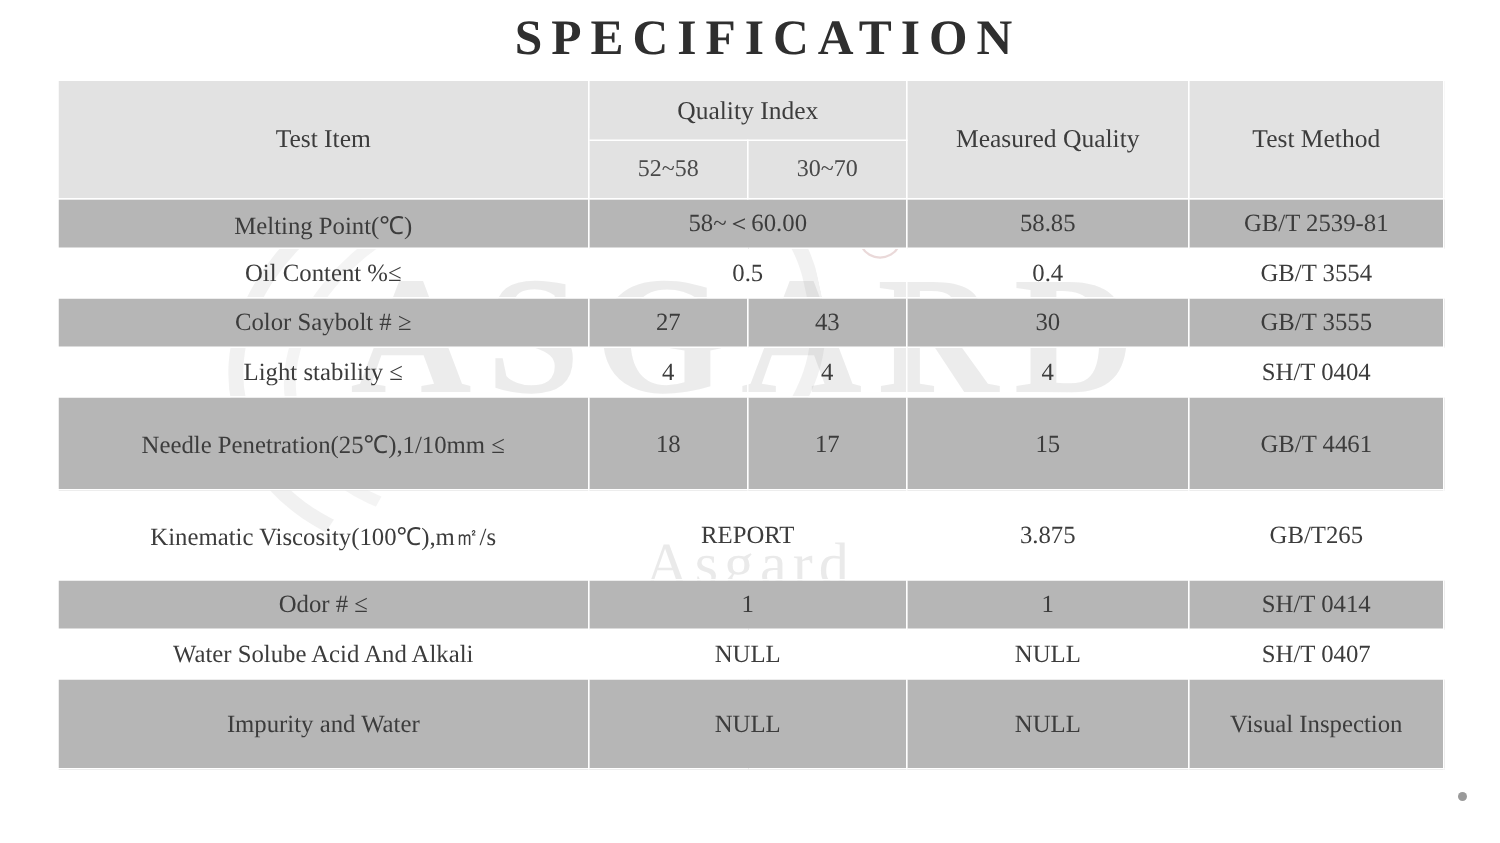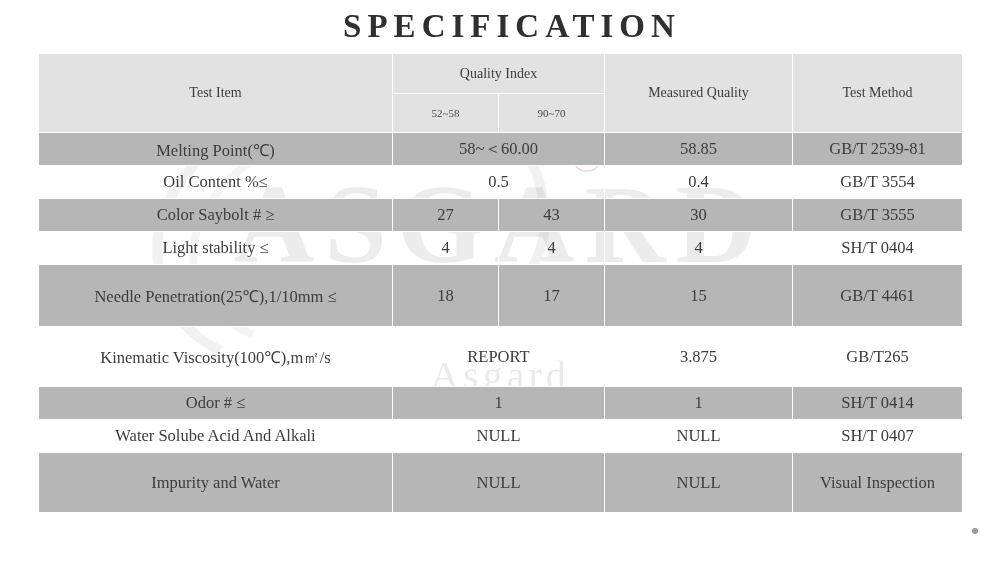--- a/index.html
+++ b/index.html
@@ -114,22 +114,22 @@
     border: 1px solid #ffffff;
     text-align: center;
     vertical-align: middle;
     font-weight: normal;
     padding: 3px 2px;
   }
   .band-dark  { background: #b6b6b6; }
   .band-light { background: #e2e2e2; }
   .band-white { background: transparent; }
 
-  .hdr { height: 33px; font-size: 14px; }
-  .hdr-sub { height: 32px; font-size: 11px; color: #4a4a4a; }
+  .hdr { height: 33px; font-size: 17px; }
+  .hdr-sub { height: 32px; font-size: 16px; color: #4a4a4a; }
   .r-std   { height: 33px; }
   .r-kv    { height: 62px; }
   .r-last  { height: 60px; }
 
   .dot {
     position: absolute;
     right: 22px;
     bottom: 28px;
     width: 6px;
     height: 6px;
@@ -162,21 +162,21 @@
     </colgroup>
     <thead>
       <tr>
         <th class="band-light hdr" rowspan="2">Test Item</th>
         <th class="band-light hdr" colspan="2">Quality Index</th>
         <th class="band-light hdr" rowspan="2">Measured Quality</th>
         <th class="band-light hdr" rowspan="2">Test Method</th>
       </tr>
       <tr>
         <th class="band-light hdr-sub">52~58</th>
-        <th class="band-light hdr-sub">90~70</th>
+        <th class="band-light hdr-sub">30~70</th>
       </tr>
     </thead>
     <tbody>
 
       <tr class="r-std">
         <td class="band-dark">Melting Point(℃)</td>
         <td class="band-dark" colspan="2">58~＜60.00</td>
         <td class="band-dark">58.85</td>
         <td class="band-dark">GB/T 2539-81</td>
       </tr>

